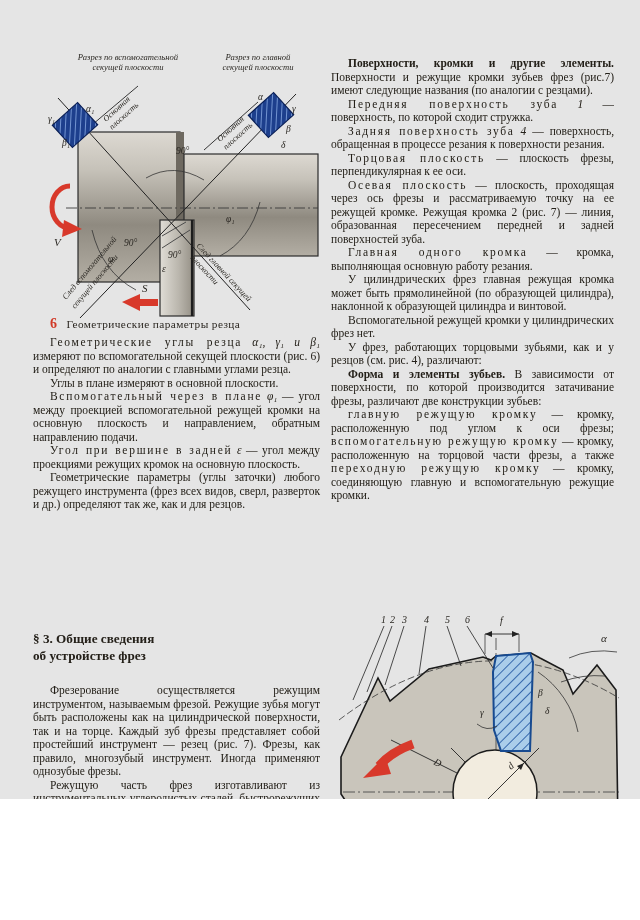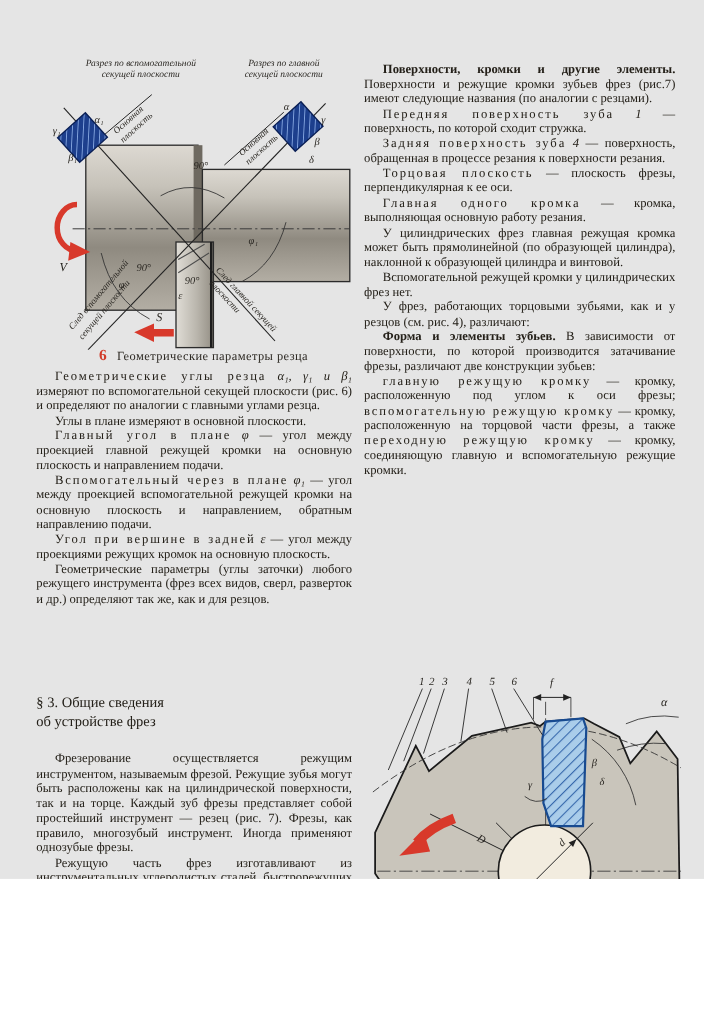--- a/index.html
+++ b/index.html
@@ -3,22 +3,22 @@
 <meta charset="utf-8">
 <style>
   html,body{margin:0;padding:0;background:#ffffff;}
   #page{position:relative;width:640px;height:799px;background:#e5e5e5;overflow:hidden;
         font-family:"Liberation Serif","DejaVu Serif",serif;color:#242019;padding-left:34px;}
   .col{position:absolute;font-size:11.5px;line-height:13.5px;text-align:justify;}
   .para{margin:0;text-indent:17px;}
   .sp{letter-spacing:1.7px;}
   .bld{font-weight:bold;}
   .itl{font-style:italic;}
-  .heading{font-weight:normal;font-size:13.2px;line-height:17px;text-indent:0;margin:0;}
-  .figcap{position:absolute;font-size:11.3px;letter-spacing:.4px;color:#2c2822;text-align:center;}
+  .heading{font-weight:bold;font-size:13.2px;line-height:17px;text-indent:0;margin:0;}
+  .figcap{position:absolute;font-size:11.3px;letter-spacing:.4px;color:#2c2822;}
   .capnum{color:#d13a28;font-weight:bold;font-size:14px;font-family:"Liberation Serif",serif;margin-right:9px;}
   .fig{position:absolute;}
   svg text{font-family:"Liberation Serif","DejaVu Serif",serif;fill:#2a2722;}
   .lbl{font-style:italic;font-size:8.2px;}
   .lbl2{font-style:italic;font-size:8.6px;}
   .ang{font-style:italic;font-size:9.5px;}
   .angB{font-style:italic;font-size:11px;}
   .num{font-style:italic;font-size:10px;}
   #watermark{position:absolute;left:0;top:838px;width:640px;height:82px;z-index:20;pointer-events:none;opacity:.93;}
   #pagenum{position:absolute;left:572px;top:854px;z-index:30;font-weight:bold;font-size:13px;color:#17130e;}
@@ -112,41 +112,41 @@
       <text class="ang" x="134" y="222">ε</text>
     </svg>
   </div>
   <div class="figcap" style="left:50px;top:316px;width:270px;">
     <span class="capnum">6</span><span>Геометрические параметры резца</span>
   </div>
 
   <div class="col" style="left:33px;top:336px;width:287px;">
     <p class="para"><span class="sp">Геометрические углы резца</span><span class="itl"> α₁, γ₁ и β₁</span><span> измеряют по вспомогательной секущей плоскости (рис. 6) и определяют по аналогии с главными углами резца.</span></p>
     <p class="para"><span>Углы в плане измеряют в основной плоскости.</span></p>
-    <p class="para"><span class="sp">Главный угол в плане</span><span class="itl"> φ</span><span> — угол между проекцией главной режущей кромки на основную плоскость и направлением подачи.</span></p>
     <p class="para"><span class="sp">Вспомогательный через в плане</span><span class="itl"> φ₁</span><span> — угол между проекцией вспомогательной режущей кромки на основную плоскость и направлением, обратным направлению подачи.</span></p>
     <p class="para"><span class="sp">Угол при вершине в задней</span><span class="itl"> ε</span><span> — угол между проекциями режущих кромок на основную плоскость.</span></p>
     <p class="para"><span>Геометрические параметры (углы заточки) любого режущего инструмента (фрез всех видов, сверл, разверток и др.) определяют так же, как и для резцов.</span></p>
   </div>
 
   <div class="col" style="left:33px;top:630px;width:287px;">
     <p class="heading">§ 3. Общие сведения</p>
     <p class="heading">об устройстве фрез</p>
   </div>
 
   <div class="col" style="left:33px;top:684px;width:287px;">
     <p class="para"><span>Фрезерование осуществляется режущим инструментом, называемым фрезой. Режущие зубья могут быть расположены как на цилиндрической поверхности, так и на торце. Каждый зуб фрезы представляет собой простейший инструмент — резец (рис. 7). Фрезы, как правило, многозубый инструмент. Иногда применяют однозубые фрезы.</span></p>
     <p class="para"><span>Режущую часть фрез изготавливают из инструментальных углеродистых сталей, быстрорежущих инструментальных сталей, твердых сплавов и минералокерамических сплавов (подробнее см. § 62).</span></p>
   </div>
 
   <div class="col" style="left:331px;top:57px;width:283px;max-height:556px;overflow:hidden;">
     <p class="para"><span class="bld">Поверхности, кромки и другие элементы.</span><span> Поверхности и режущие кромки зубьев фрез (рис.7) имеют следующие названия (по аналогии с резцами).</span></p>
     <p class="para"><span class="sp">Передняя поверхность зуба</span><span class="itl"> 1</span><span> — поверхность, по которой сходит стружка.</span></p>
     <p class="para"><span class="sp">Задняя поверхность зуба</span><span class="itl"> 4</span><span> — поверхность, обращенная в процессе резания к поверхности резания.</span></p>
     <p class="para"><span class="sp">Торцовая плоскость</span><span> — плоскость фрезы, перпендикулярная к ее оси.</span></p>
+    <p class="para"><span class="sp">Осевая плоскость</span><span> — плоскость, проходящая через ось фрезы и рассматриваемую точку на ее режущей кромке. Режущая кромка 2 (рис. 7) — линия, образованная пересечением передней и задней поверхностей зуба.</span></p>
     <p class="para"><span class="sp">Главная одного кромка</span><span> — кромка, выполняющая основную работу резания.</span></p>
     <p class="para"><span>У цилиндрических фрез главная режущая кромка может быть прямолинейной (по образующей цилиндра), наклонной к образующей цилиндра и винтовой.</span></p>
     <p class="para"><span>Вспомогательной режущей кромки у цилиндрических фрез нет.</span></p>
     <p class="para"><span>У фрез, работающих торцовыми зубьями, как и у резцов (см. рис. 4), различают:</span></p>
     <p class="para"><span class="bld">Форма и элементы зубьев.</span><span> В зависимости от поверхности, по которой производится затачивание фрезы, различают две конструкции зубьев:</span></p>
     <p class="para"><span class="sp">главную режущую кромку</span><span> — кромку, расположенную под углом к оси фрезы; </span><span class="sp">вспомогательную режущую кромку</span><span> — кромку, расположенную на торцовой части фрезы, а также </span><span class="sp">переходную режущую кромку</span><span> — кромку, соединяющую главную и вспомогательную режущие кромки.</span></p>
   </div>
 
   <div class="fig" style="left:333px;top:612px;width:290px;height:226px;">
     <svg width="290" height="226" viewBox="0 0 290 226">

